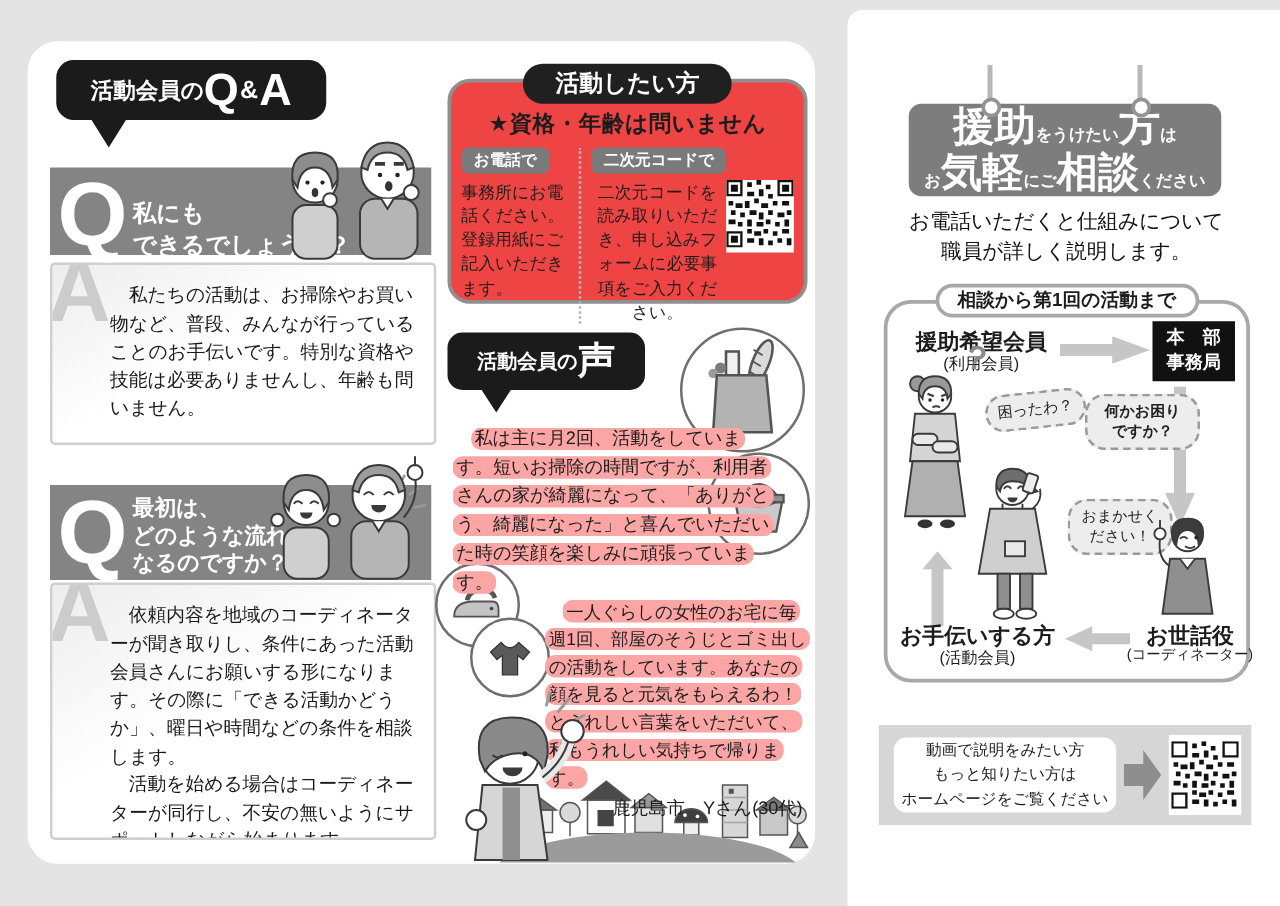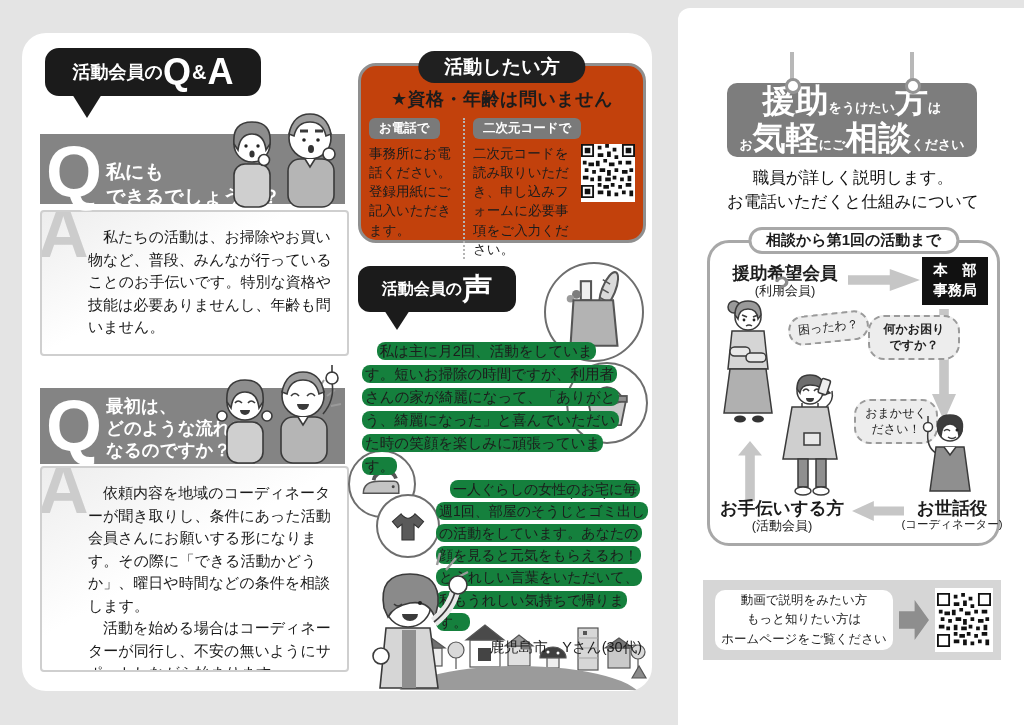--- a/index.html
+++ b/index.html
@@ -33,50 +33,50 @@
         background:linear-gradient(150deg,#ededed 0%,#ffffff 45%);overflow:hidden;}
   .abox .biga{position:absolute;left:-4px;top:-14px;font-size:70px;font-weight:bold;color:#cccccc;line-height:1;}
   .abox .atext{margin:14px 12px 0 46px;font-size:15px;line-height:1.5;color:#1a1a1a;}
   .abox p{margin:0;text-indent:1em;}
   .abox1{top:210px;height:142px;}
   .abox2{top:466px;height:202px;}
 
   .illus{z-index:4;}
 
   
-  .join-box{left:358px;top:63px;width:282px;height:174px;background:#c2410c;border:3px solid #8f8f8f;border-radius:18px;z-index:2;}
+  .join-box{left:358px;top:63px;width:282px;height:174px;background:#ef4444;border:3px solid #8f8f8f;border-radius:18px;z-index:2;}
   .join-tab{position:absolute;left:50%;top:-15px;transform:translateX(-50%);background:#202020;color:#fff;
             border-radius:20px;padding:3px 26px;font-size:19px;font-weight:bold;white-space:nowrap;}
   .join-sub{text-align:center;margin-top:21px;font-size:18px;font-weight:bold;letter-spacing:0.5px;}
   .join-cols{display:flex;padding:7px 8px 0 8px;}
   .join-col1{width:88px;padding-right:6px;border-right:2px dotted #b5b5b5;}
   .join-col2{flex:1;padding-left:8px;}
   .pill{display:inline-block;background:#7a7a7a;color:#fff;font-size:12.5px;font-weight:bold;
         border-radius:6px;padding:2px 10px;}
   .coltext{font-size:13.5px;line-height:1.42;margin-top:5px;}
-  .qr-row{display:flex;margin-top:5px;}
+  .qr-row{display:flex;margin-top:5px;text-align:center;}
   .qr-row .coltext{flex:1;margin-top:0;}
   .qrbox{width:54px;height:58px;background:#fff;margin-left:2px;}
 
   .voice-header{left:358px;top:266px;width:158px;height:46px;background:#1b1b1b;border-radius:12px;
                 display:flex;align-items:center;justify-content:center;color:#fff;z-index:5;}
   .voice-header .pre{font-size:16px;font-weight:bold;}
   .voice-header .big{font-size:30px;font-weight:bold;line-height:1;}
   .voice-tail{left:384px;top:310px;border-left:13px solid transparent;border-right:13px solid transparent;
               border-top:20px solid #1b1b1b;z-index:5;}
 
   .circ{border-radius:50%;background:#fff;border:2px solid #6e6e6e;display:flex;align-items:center;justify-content:center;z-index:2;}
   .circ-bag{left:544px;top:262px;width:96px;height:96px;}
   .circ-bucket{left:566px;top:362px;width:78px;height:78px;}
   .circ-iron{left:348px;top:450px;width:64px;height:64px;}
   .circ-shirt{left:376px;top:494px;width:60px;height:60px;}
 
   .testimonial{z-index:3;}
   .testimonial p{margin:0;text-indent:1em;}
-  .hl{background:#15803d;border-radius:8px;padding:1px 3px;box-decoration-break:clone;-webkit-box-decoration-break:clone;}
+  .hl{background:#fca5a5;border-radius:8px;padding:1px 3px;box-decoration-break:clone;-webkit-box-decoration-break:clone;}
   .t1{left:362px;top:340px;width:254px;font-size:14.5px;line-height:1.58;}
   .t2{left:436px;top:478px;width:214px;font-size:14px;line-height:1.58;}
   .attr{text-align:right;margin-top:3px;font-size:14.5px;padding-right:8px;}
 
   
   .string{width:4px;height:34px;background:#b8b8b8;z-index:1;}
   .pin{width:10px;height:10px;border-radius:50%;background:#fff;border:3px solid #949494;z-index:3;}
   .sign{left:727px;top:83px;width:250px;height:74px;background:#7d7d7d;border-radius:10px;z-index:2;
         display:flex;flex-direction:column;align-items:center;justify-content:center;color:#fff;font-weight:bold;line-height:1.12;}
   .sign .b{font-size:33px;}
@@ -328,22 +328,22 @@
       <span class="b">援助</span><span class="s">をうけたい</span><span class="b">方</span><span class="s">は</span>
     </div>
     <div>
       <span class="s">お</span><span class="b">気軽</span><span class="s">にご</span><span class="b">相談</span><span class="s">ください</span>
     </div>
   </div>
   <div class="abs pin" style="left:785px;top:78px;"></div>
   <div class="abs pin" style="left:905px;top:78px;"></div>
 
   <div class="abs help-desc">
+    <div>お電話いただくと仕組みについて</div>
     <div>職員が詳しく説明します。</div>
-    <div>お電話いただくと仕組みについて</div>
   </div>
 
   <div class="abs flow-box">
     <div class="flow-title">相談から第1回の活動まで</div>
 
     <div class="fl" style="left:10px;top:20px;width:130px;">
       <div class="flow-label-main">援助希望会員</div>
       <div class="flow-label-sub">(利用会員)</div>
     </div>
     <div class="fl barrow ar-right" style="left:138px;top:26px;width:72px;height:22px;"></div>

